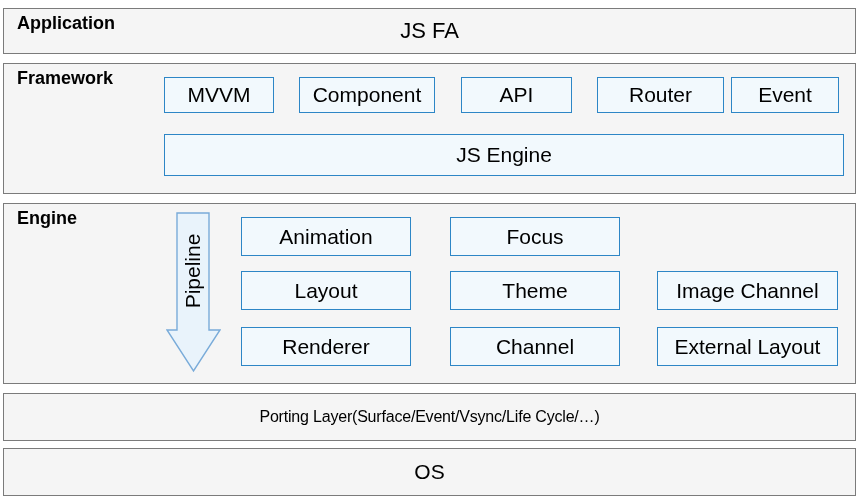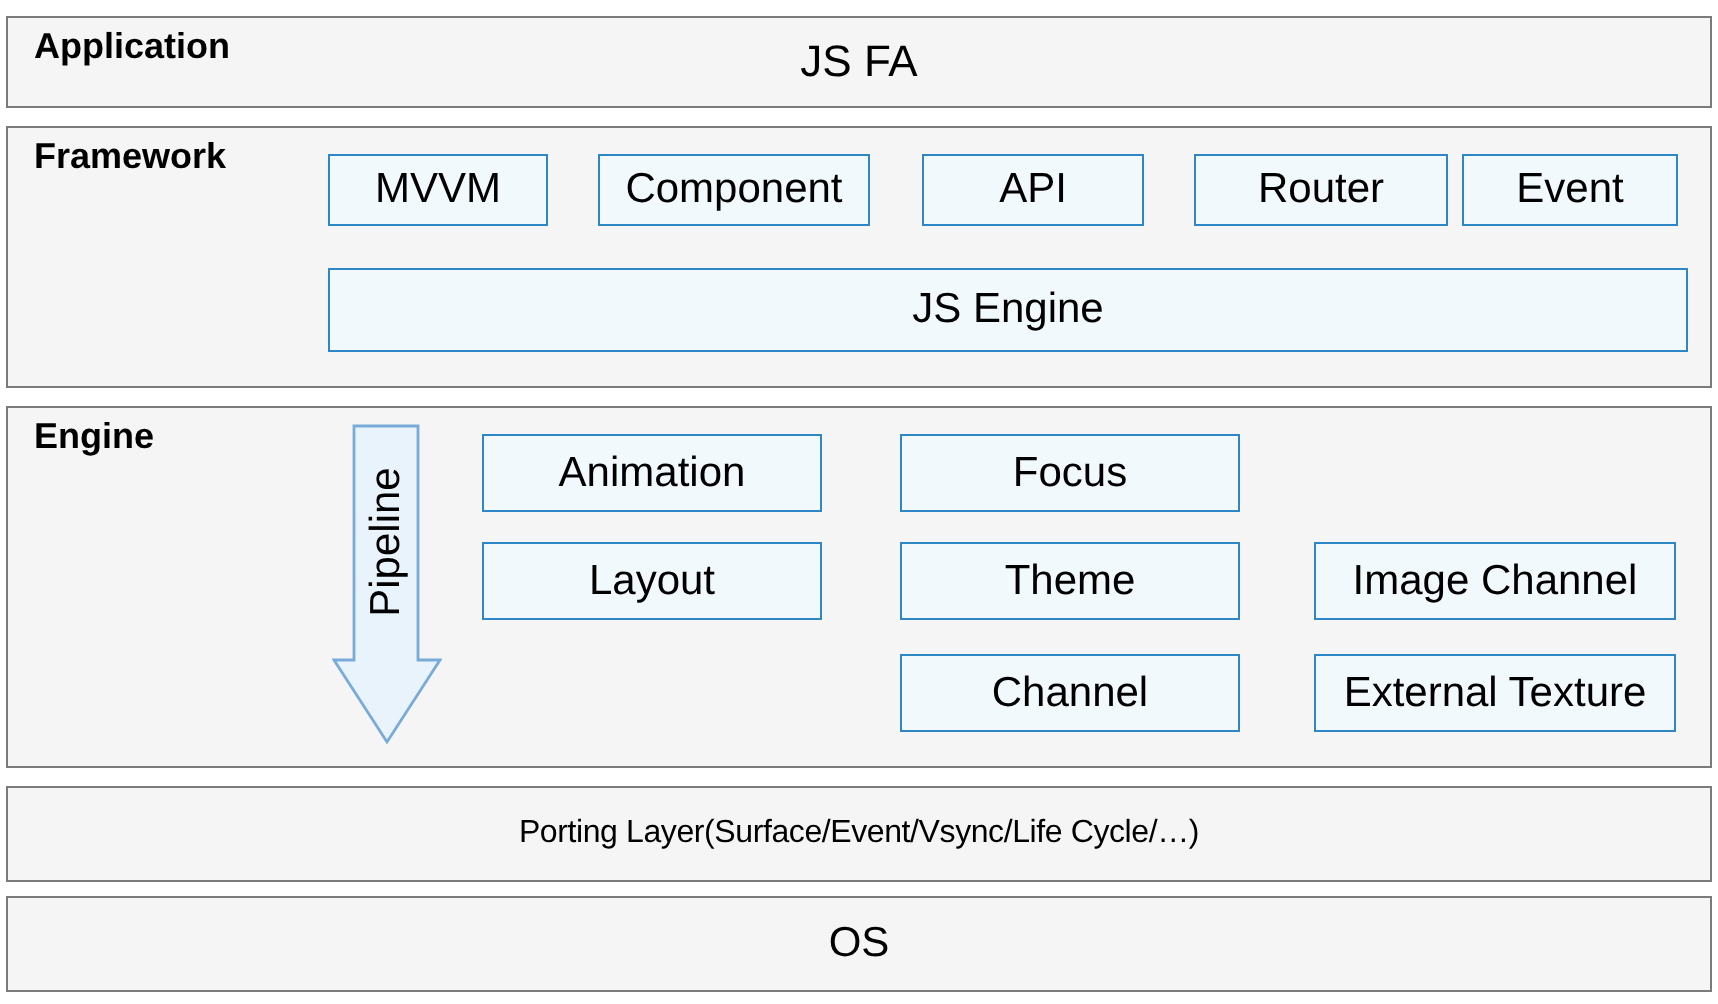--- a/index.html
+++ b/index.html
@@ -96,22 +96,23 @@
       </div>
     </div>
 
     <div class="bbox" style="left:446px;top:13px;width:170px;height:39px;">Focus</div>
     <div class="bbox" style="left:237px;top:13px;width:170px;height:39px;">Animation</div>
 
     <div class="bbox" style="left:237px;top:67px;width:170px;height:39px;">Layout</div>
     <div class="bbox" style="left:446px;top:67px;width:170px;height:39px;">Theme</div>
     <div class="bbox" style="left:653px;top:67px;width:181px;height:39px;">Image Channel</div>
 
+    <div class="bbox" style="left:237px;top:123px;width:170px;height:39px;">Renderer</div>
     <div class="bbox" style="left:446px;top:123px;width:170px;height:39px;">Channel</div>
-    <div class="bbox" style="left:653px;top:123px;width:181px;height:39px;">External Texture</div>
+    <div class="bbox" style="left:653px;top:123px;width:181px;height:39px;">External Layout</div>
   </div>
 
   <div class="section" style="top:393px;height:48px;">
     <div class="center-text porting-text">Porting Layer(Surface/Event/Vsync/Life Cycle/…)</div>
   </div>
 
   <div class="section" style="top:448px;height:48px;">
     <div class="center-text os-text">OS</div>
   </div>
 

